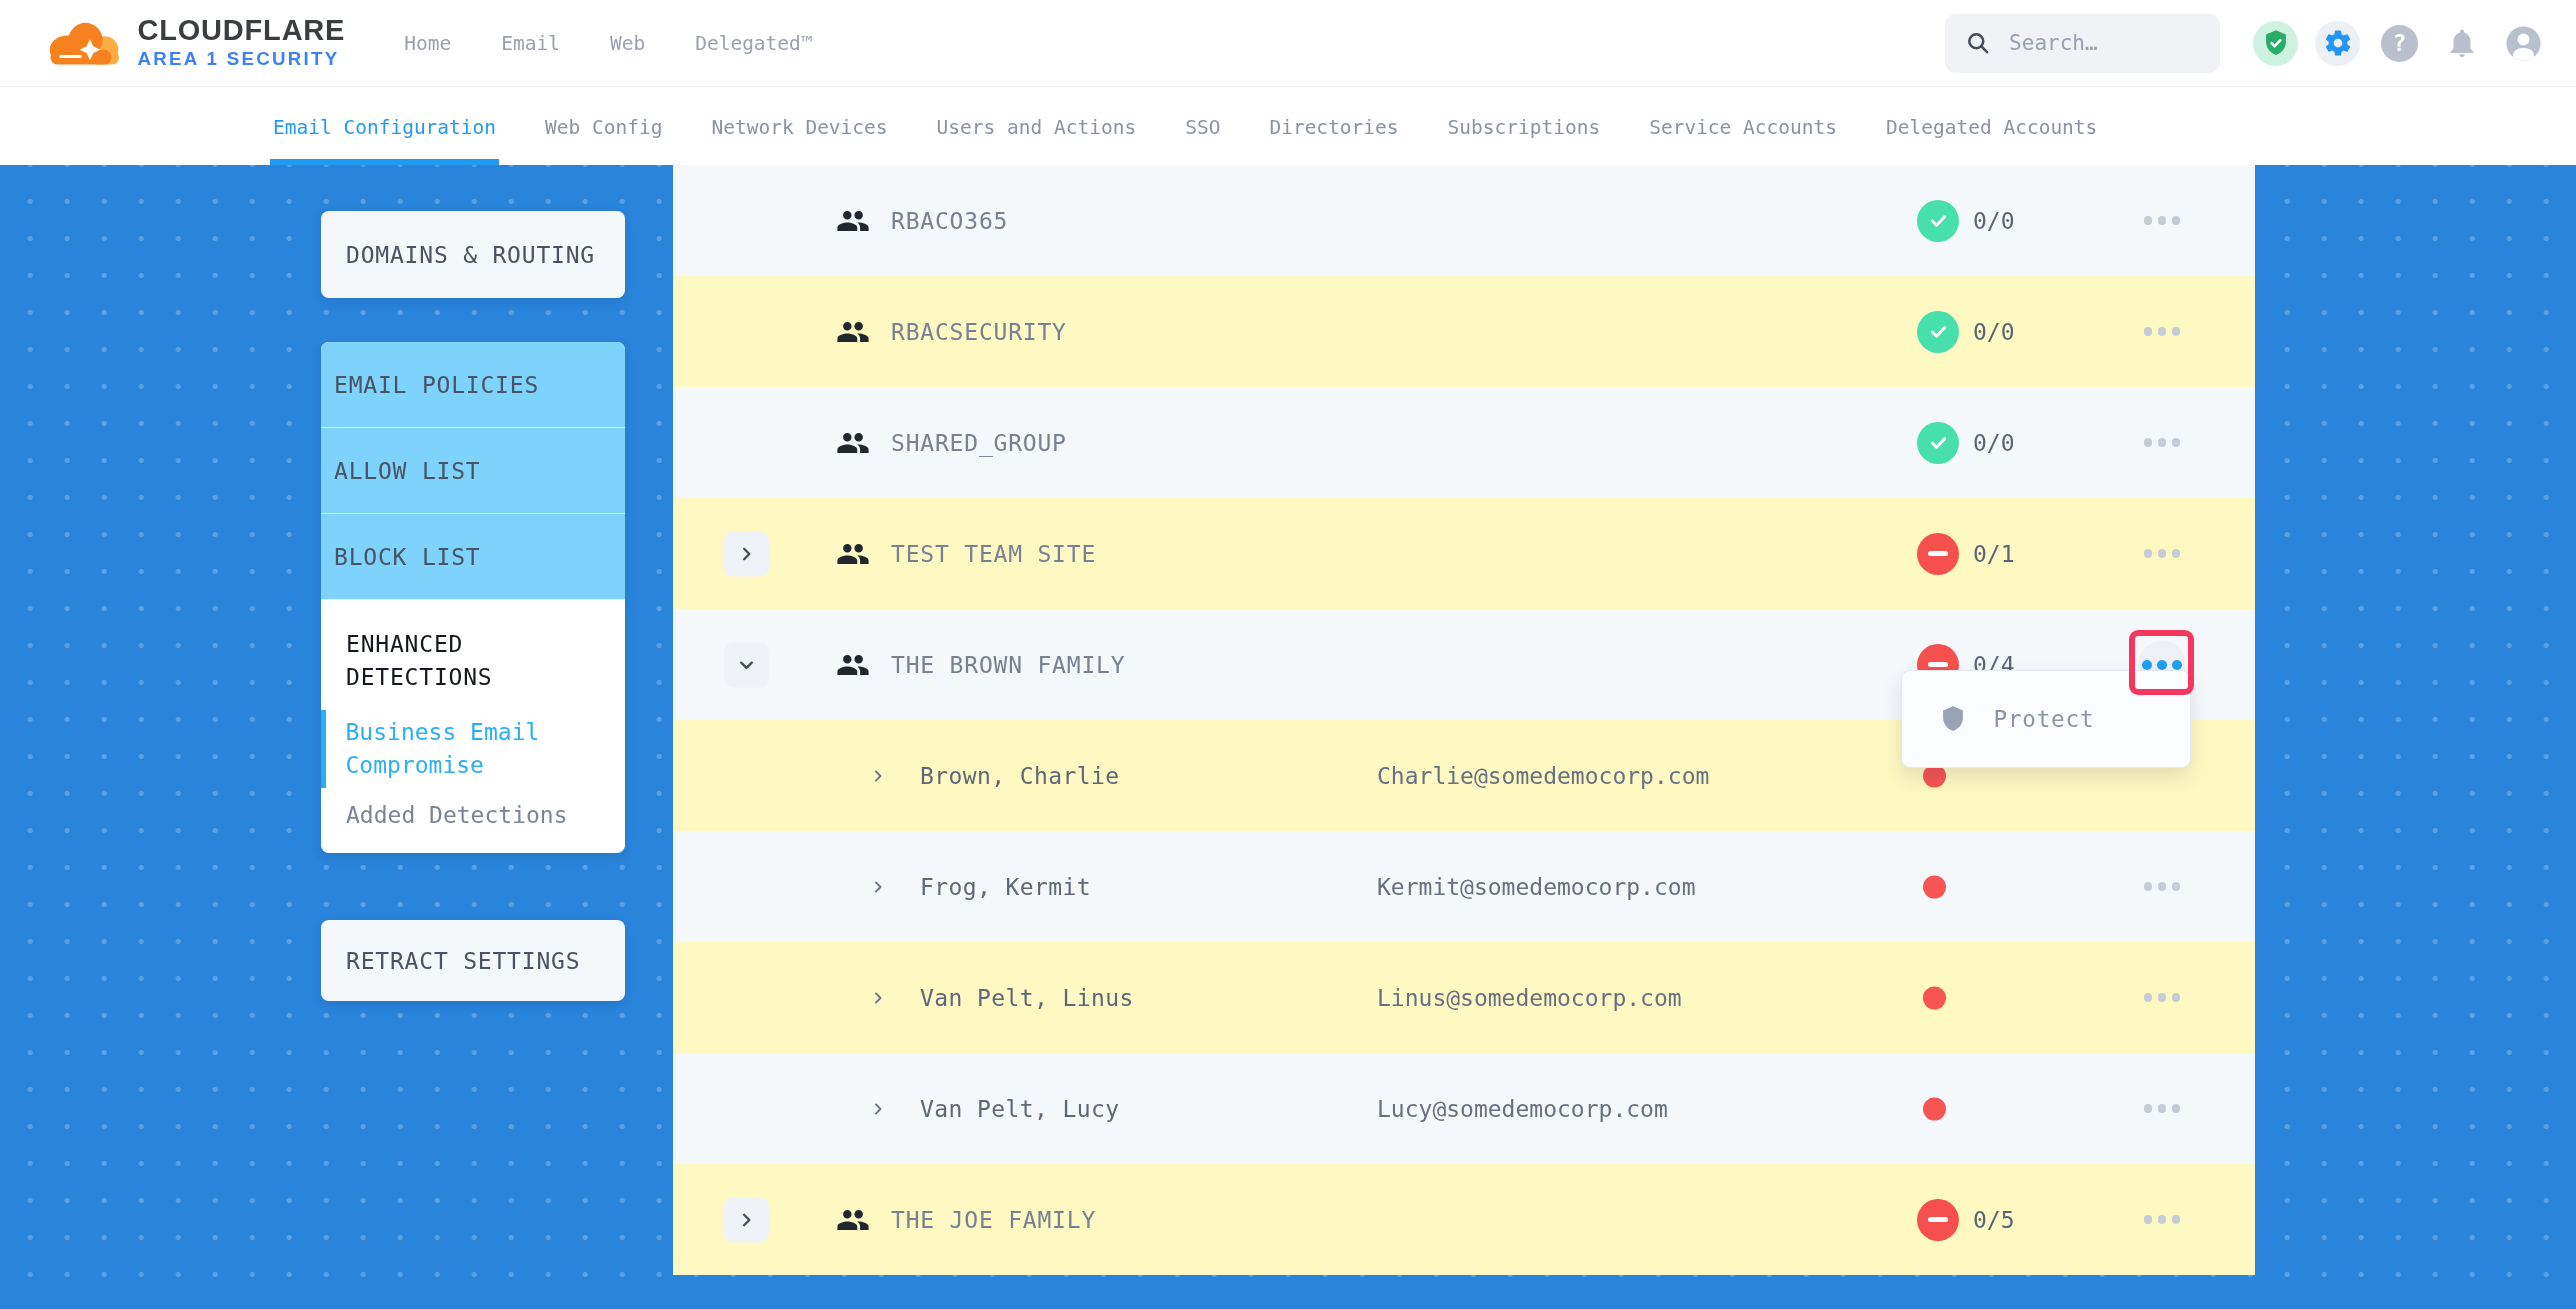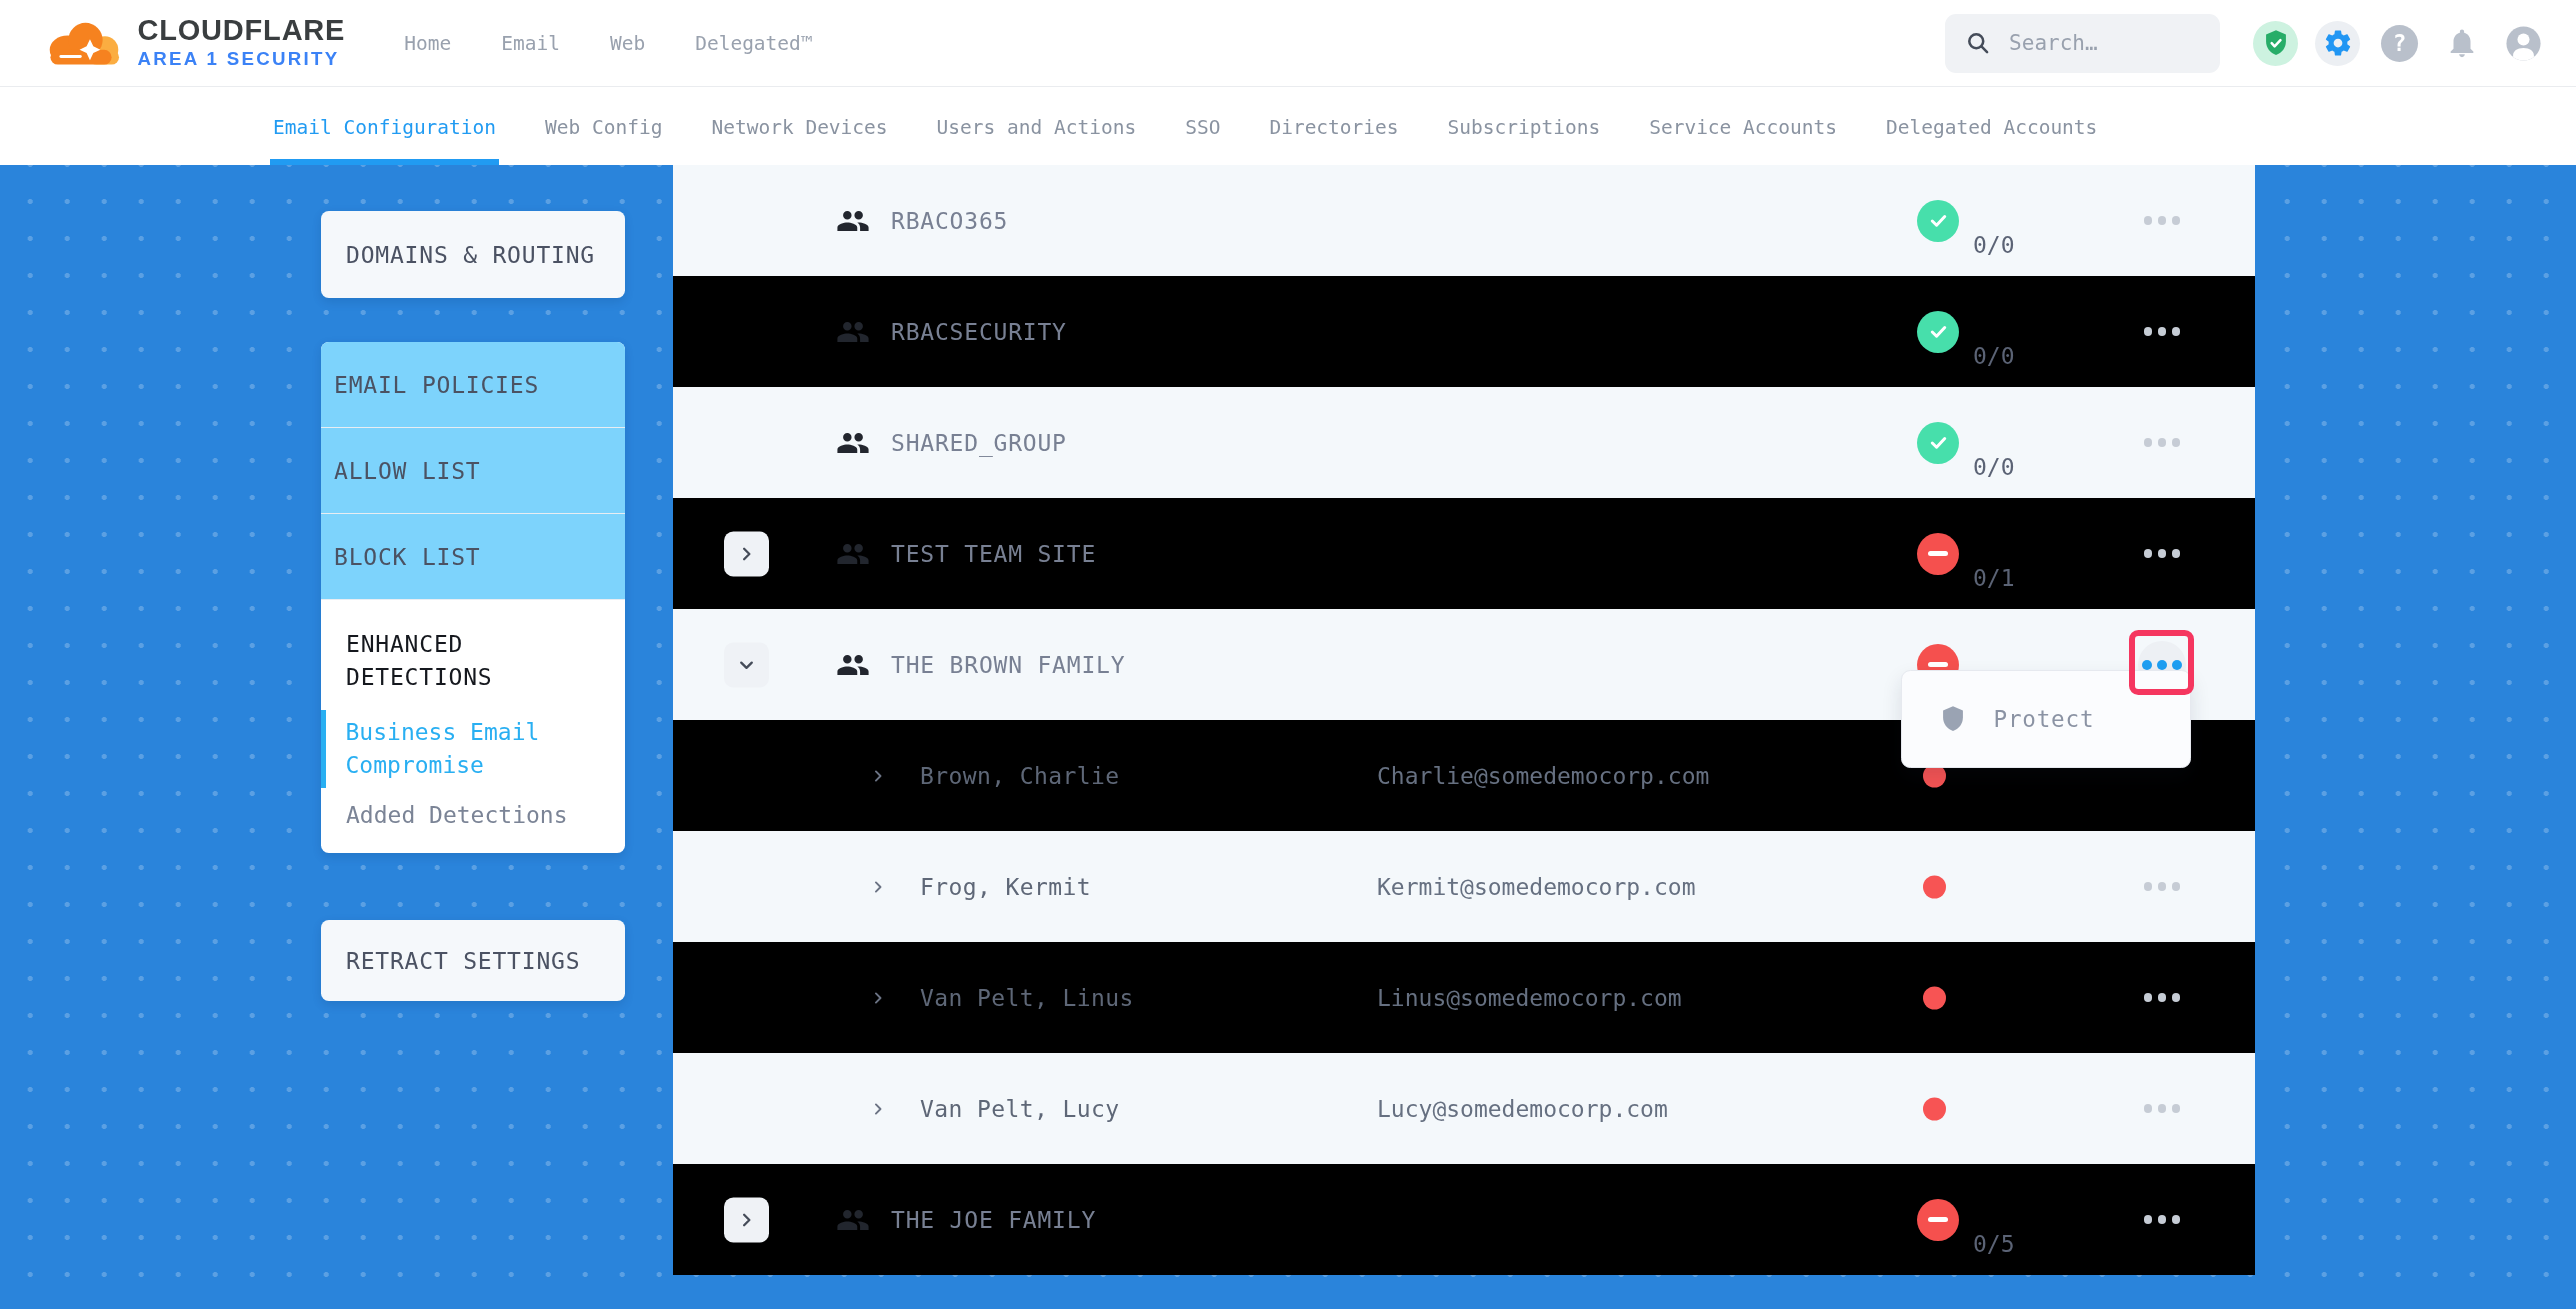--- a/index.html
+++ b/index.html
@@ -52,33 +52,33 @@
   .enhanced{background:#fff;padding-top:28px;}
   .enh-title{margin-left:25px;width:187px;font-size:23px;line-height:33px;color:#15181e;letter-spacing:0.8px;}
   .enh-active{margin-top:15.6px;border-left:5.4px solid #29aff2;padding:6.2px 0 6.2px 19.5px;width:222px;
               font-size:23px;line-height:33px;color:#29aff2;cursor:pointer;}
   .enh-item{margin:14px 0 0 25px;font-size:23px;color:#7b8496;cursor:pointer;}
   .card-retract{top:755px;height:81px;background:#f5f8fb;display:flex;align-items:center;padding-left:25px;
                 font-size:23px;color:#4b5263;letter-spacing:0.8px;cursor:pointer;}
 
   
   .table{position:absolute;left:673px;top:0;width:1582px;height:1105px;background:#fff;}
-  .row{position:relative;height:111px;background:#000000;}
+  .row{position:relative;height:111px;background:#fef9c3;}
   .row.tint{background:#f4f8fb;}
   .row > *{position:absolute;top:50%;transform:translateY(-50%);}
   .expander{left:51px;width:45px;height:45px;border-radius:9.3px;background:#eff2f6;border:none;
             display:flex;align-items:center;justify-content:center;cursor:pointer;padding:0;}
   .expander.expanded svg{transform:rotate(90deg);}
   .gicon{left:163px;width:34px;height:34px;}
   .gname{left:218px;font-size:23px;color:#788093;letter-spacing:0.8px;white-space:nowrap;}
   .badge{left:1244px;width:42px;height:42px;border-radius:50%;display:flex;align-items:center;justify-content:center;}
   .badge.green{background:#47dfab;}
   .badge.red{background:#f5504e;}
   .minusbar{width:20px;height:5.4px;border-radius:3.1px;background:#fff;}
-  .count{left:1300px;font-size:23px;color:#5b6375;margin-top:24px;}
+  .count{left:1300px;font-size:23px;color:#5b6375;}
   .dots{left:1465px;width:48px;height:48px;border:none;background:transparent;border-radius:50%;
         display:flex;align-items:center;justify-content:center;cursor:pointer;padding:0;}
   .dots i{width:8.6px;height:8.6px;background:#c6ccd5;border-radius:50%;margin:0 2.7px;display:block;}
   .dots.menu-open{background:#edf0f4;}
   .dots.menu-open i{width:10px;height:10px;background:#1e9ff2;}
   .cchev{left:195px;width:20px;height:20px;cursor:pointer;}
   .cname{left:247px;font-size:23px;color:#5e6777;letter-spacing:0.4px;white-space:nowrap;}
   .cemail{left:704px;font-size:23px;color:#667081;white-space:nowrap;}
   .cdot{left:1250px;width:23px;height:23px;border-radius:50%;background:#f75454;}
 

